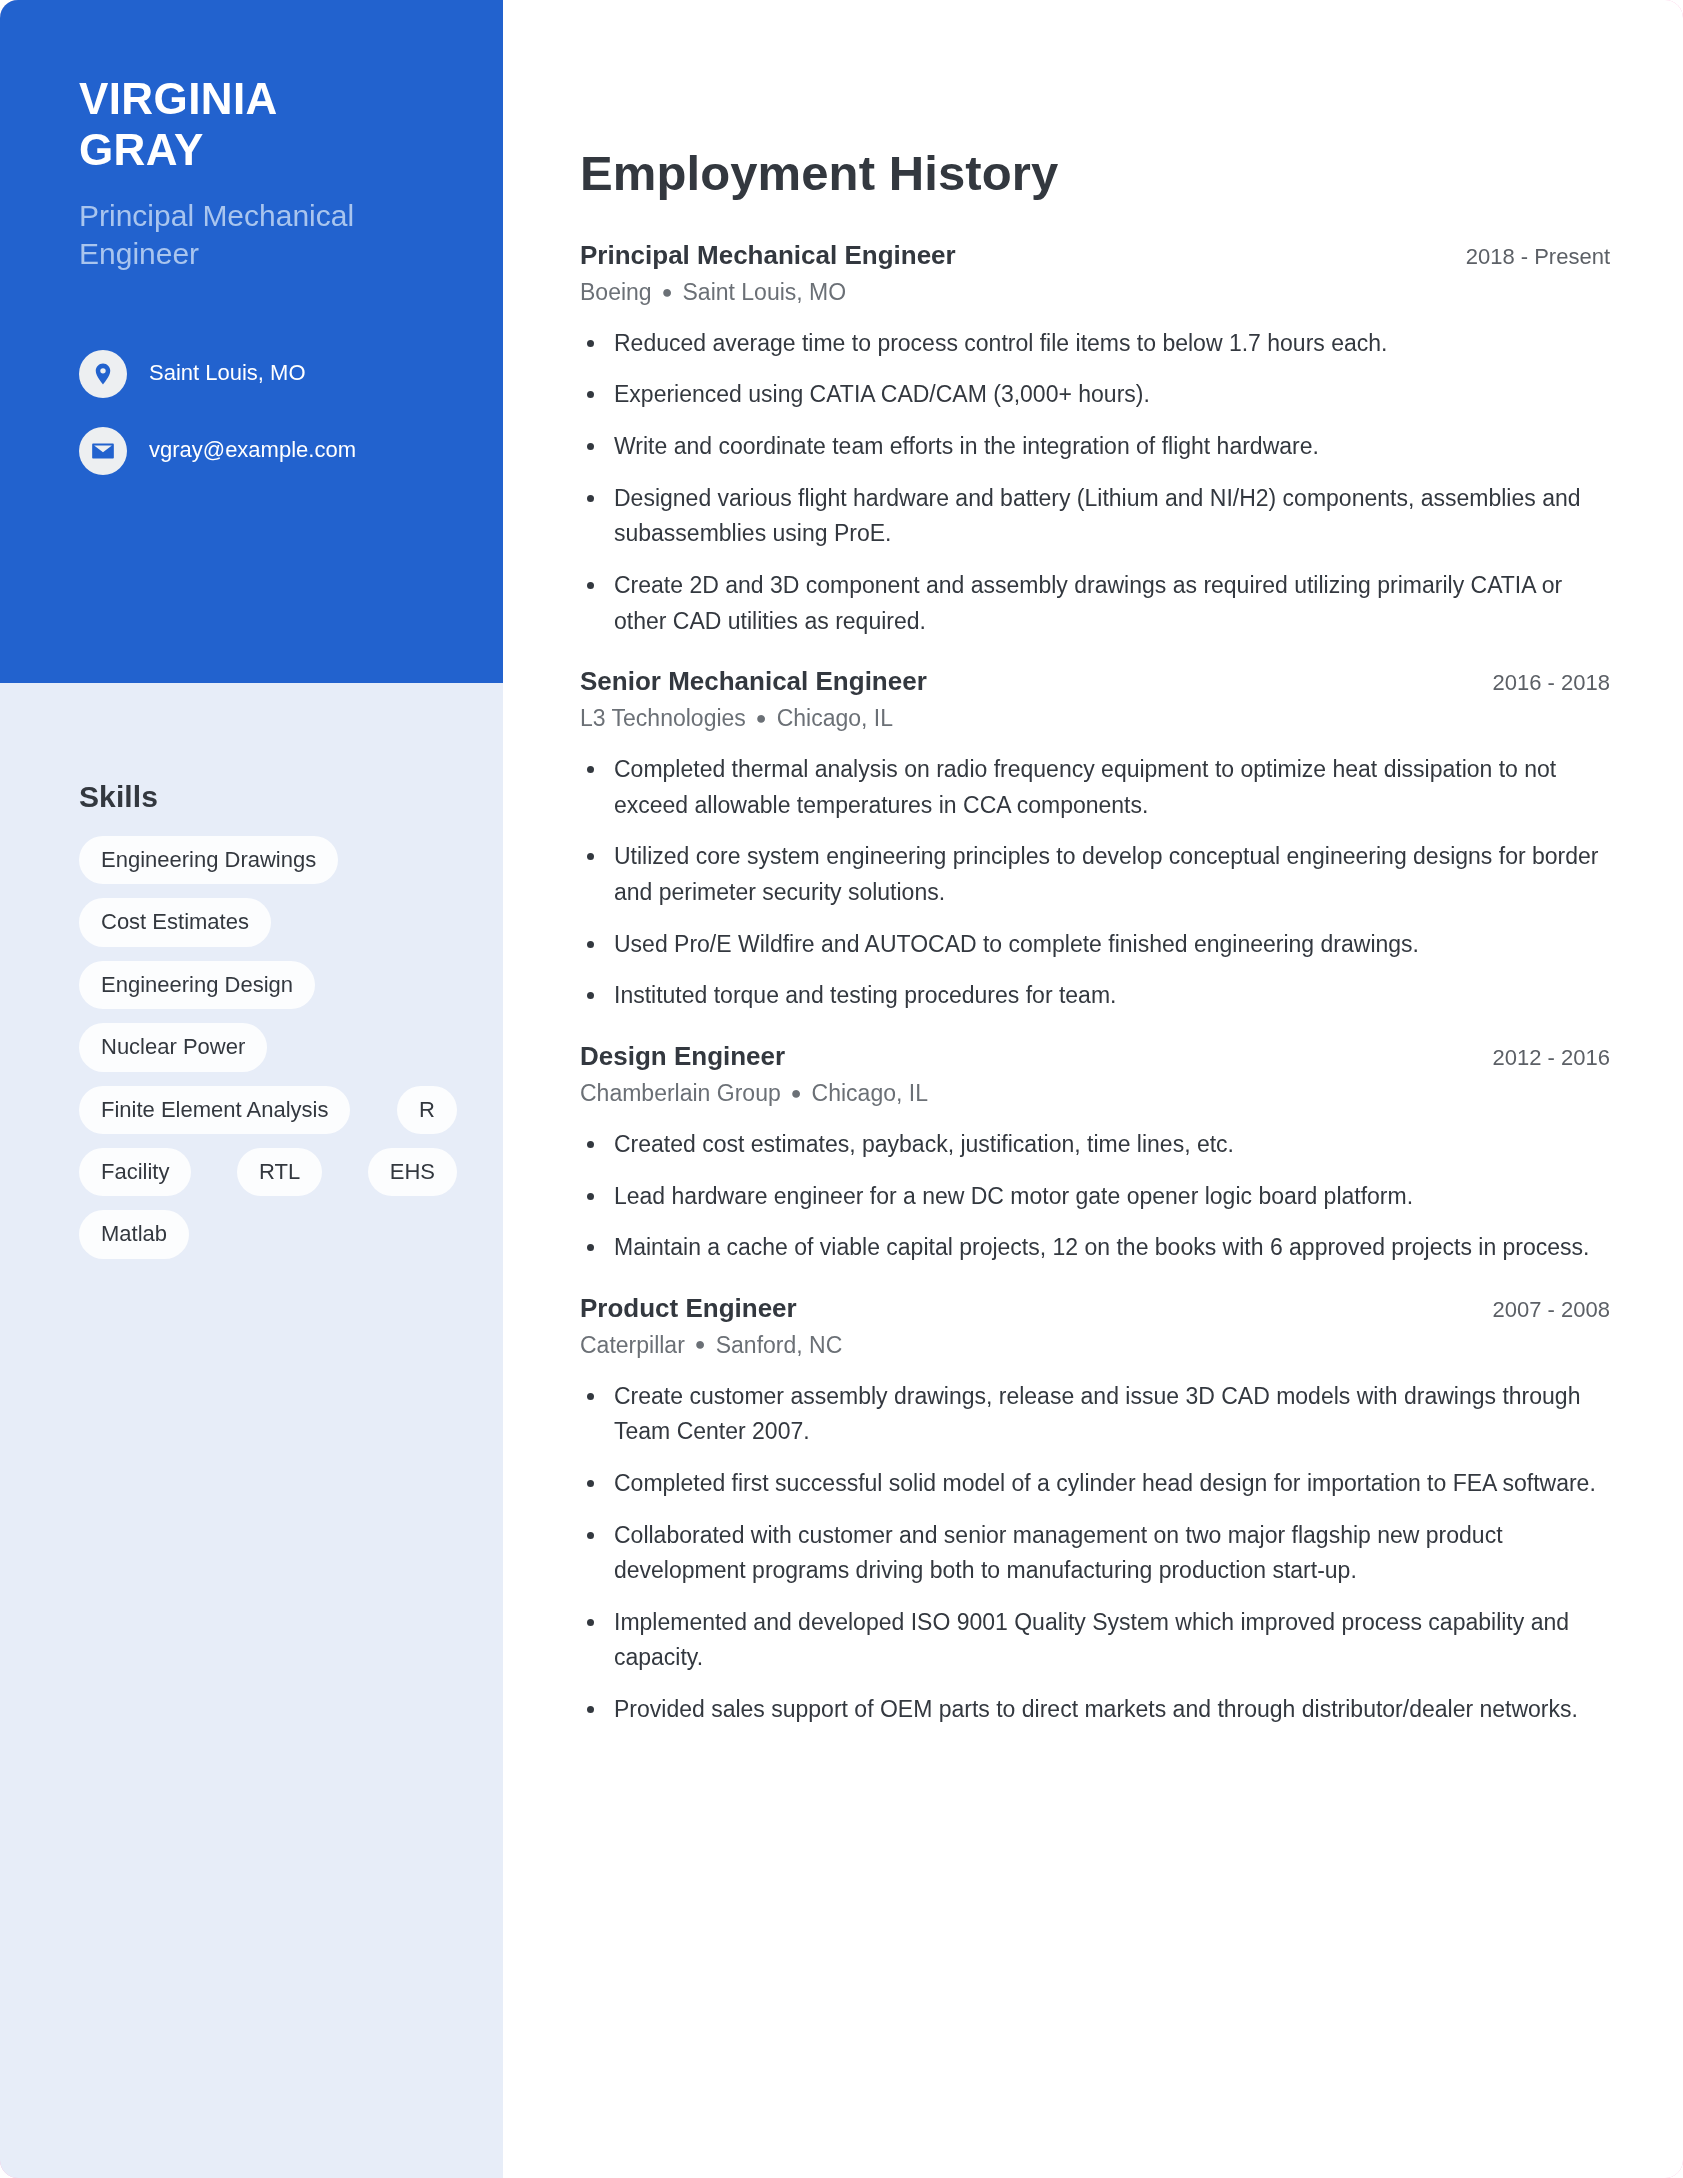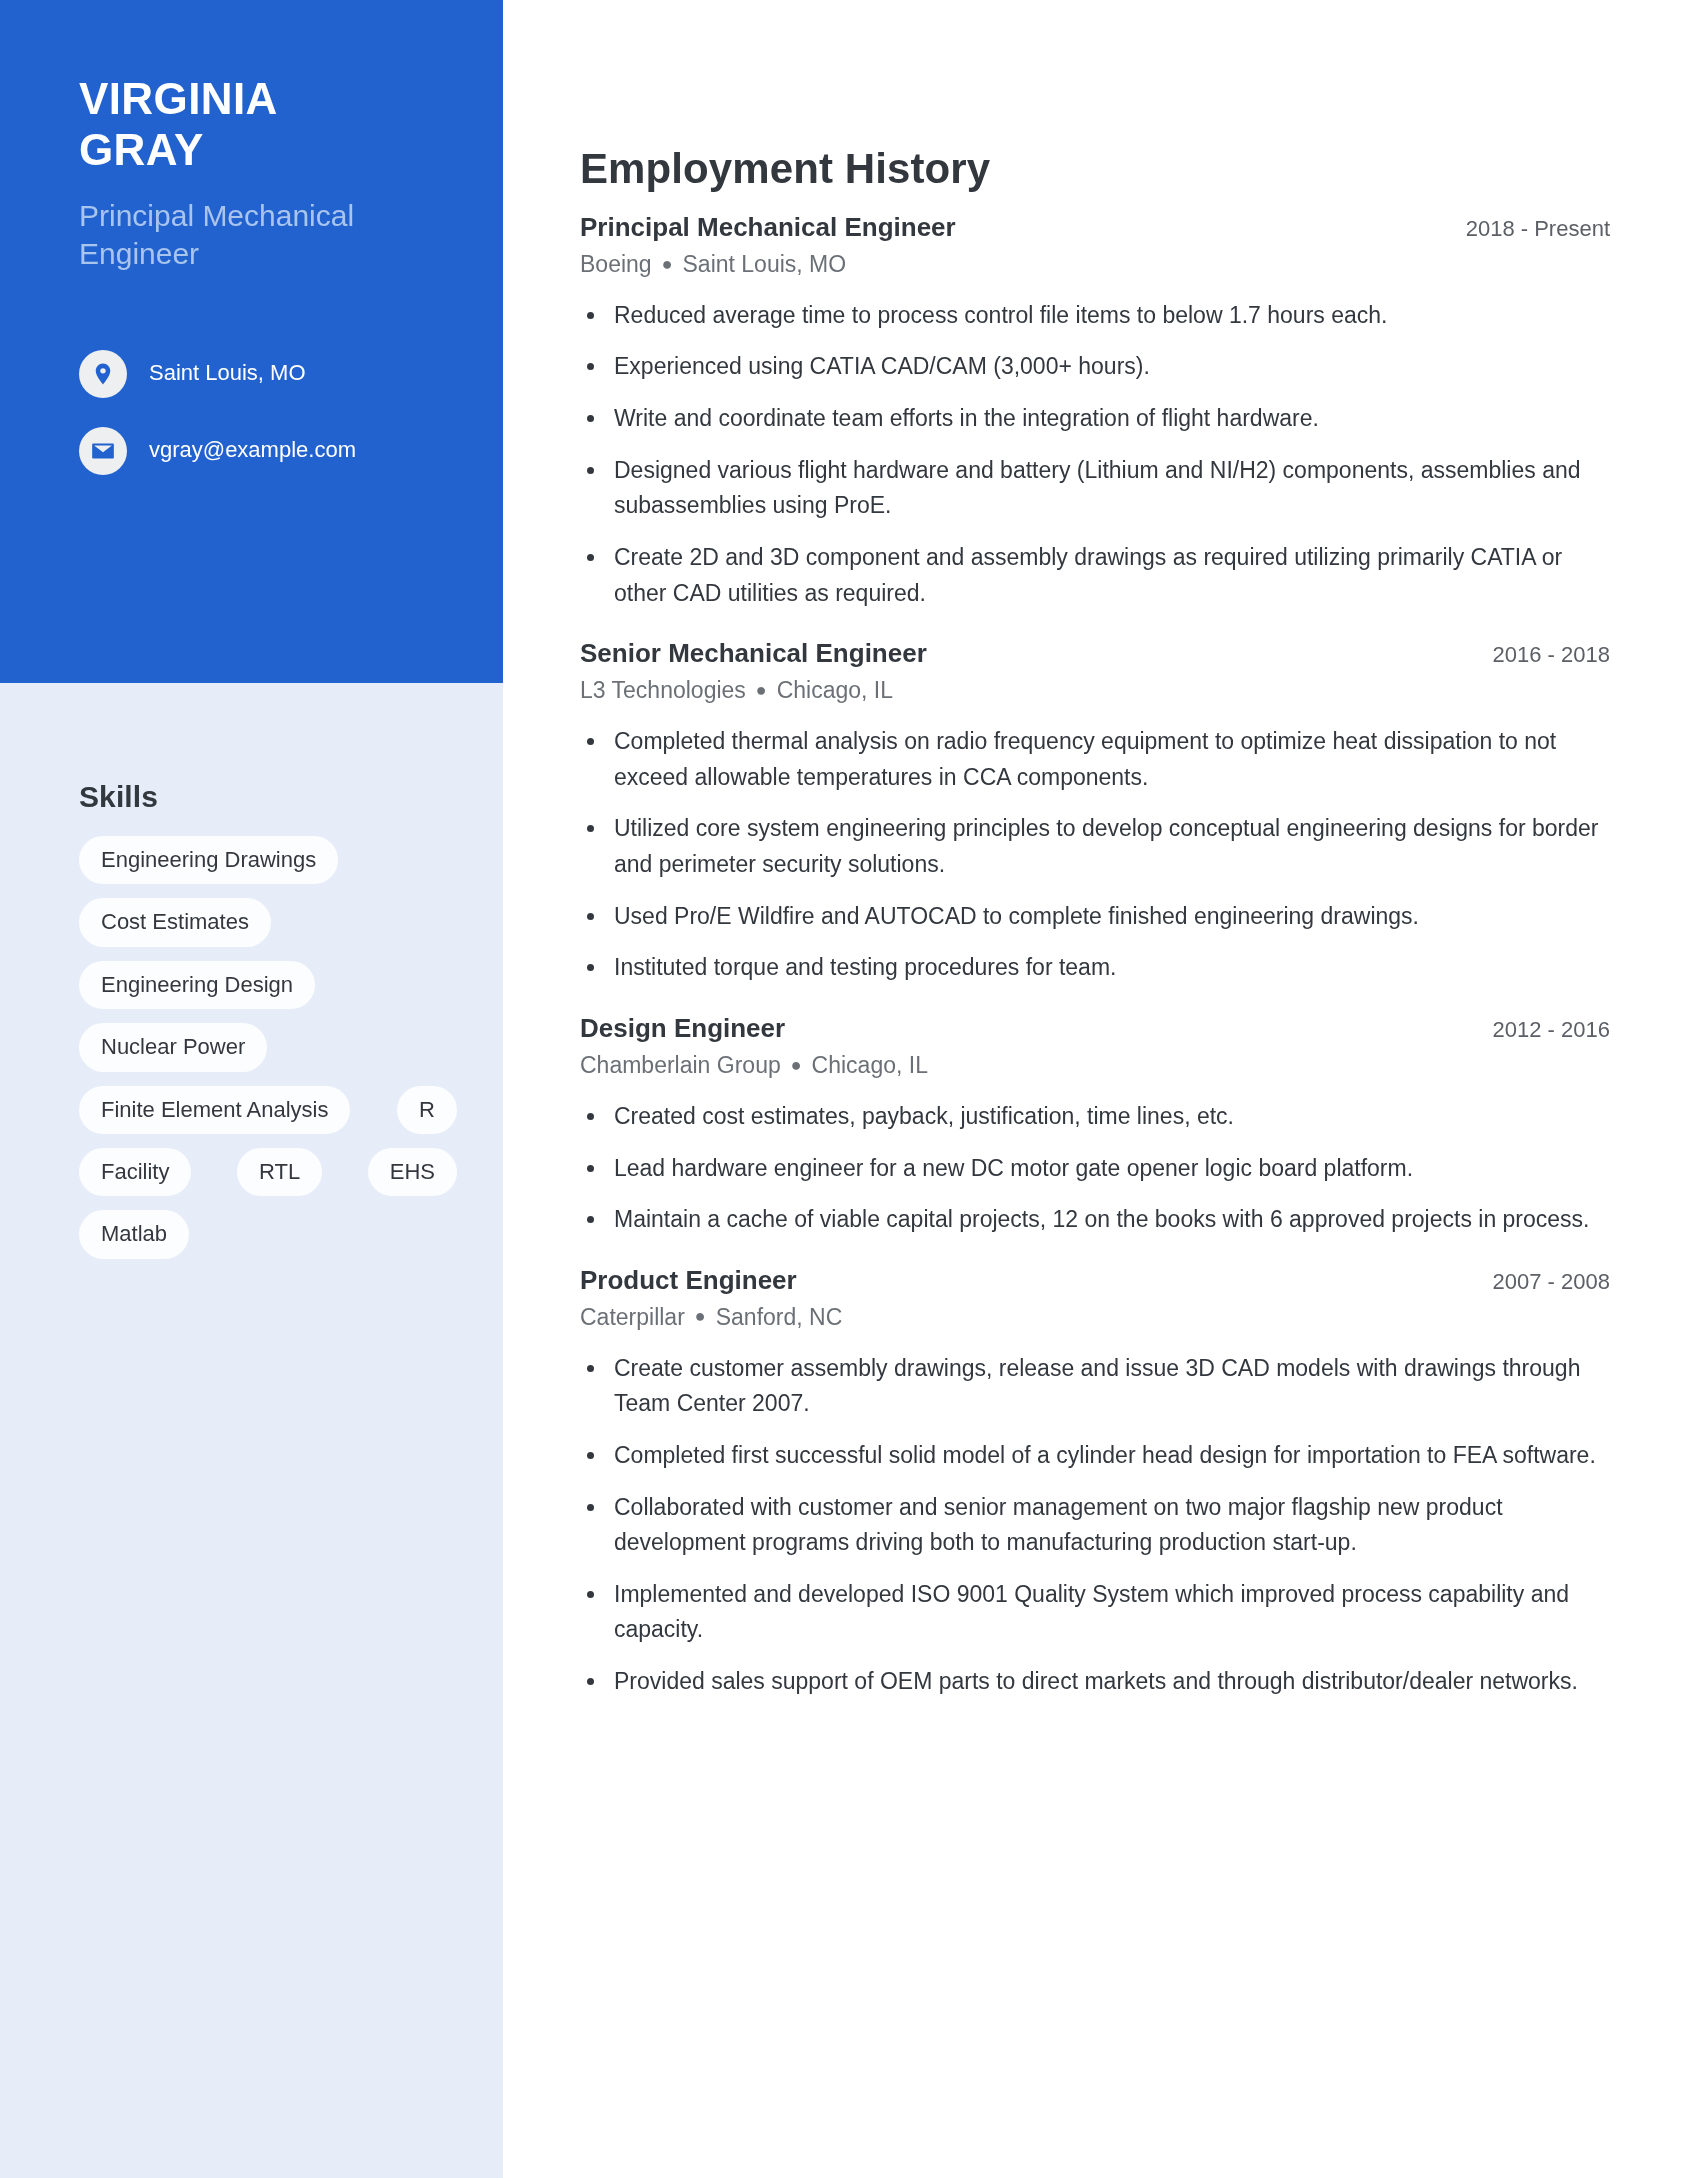--- a/index.html
+++ b/index.html
@@ -9,20 +9,21 @@
     background: #ffffff;
     font-family: "Liberation Sans", sans-serif;
   }
   .page {
     position: relative;
     width: 1683px;
     height: 2178px;
     display: flex;
     background: #f9a8d4;
     overflow: hidden;
+    border-radius: 18px;
   }
 
   
   .sidebar {
     width: 503px;
     flex: 0 0 503px;
     background: #E7EDF8;
     position: relative;
     display: flex;
     flex-direction: column;
@@ -106,25 +107,25 @@
     white-space: nowrap;
   }
 
   
   .main {
     flex: 1 1 auto;
     padding: 145px 73px 0 77px;
     background: #ffffff;
   }
   .section-title {
-    font-size: 42px;
+    font-size: 49px;
     font-weight: bold;
     color: #33383F;
     letter-spacing: 0.1px;
-    margin-bottom: 18px;
+    margin-bottom: 38px;
   }
   .job { margin-bottom: 26px; }
   .job-head {
     display: flex;
     align-items: baseline;
     justify-content: space-between;
     gap: 20px;
   }
   .job-role {
     font-size: 26px;

